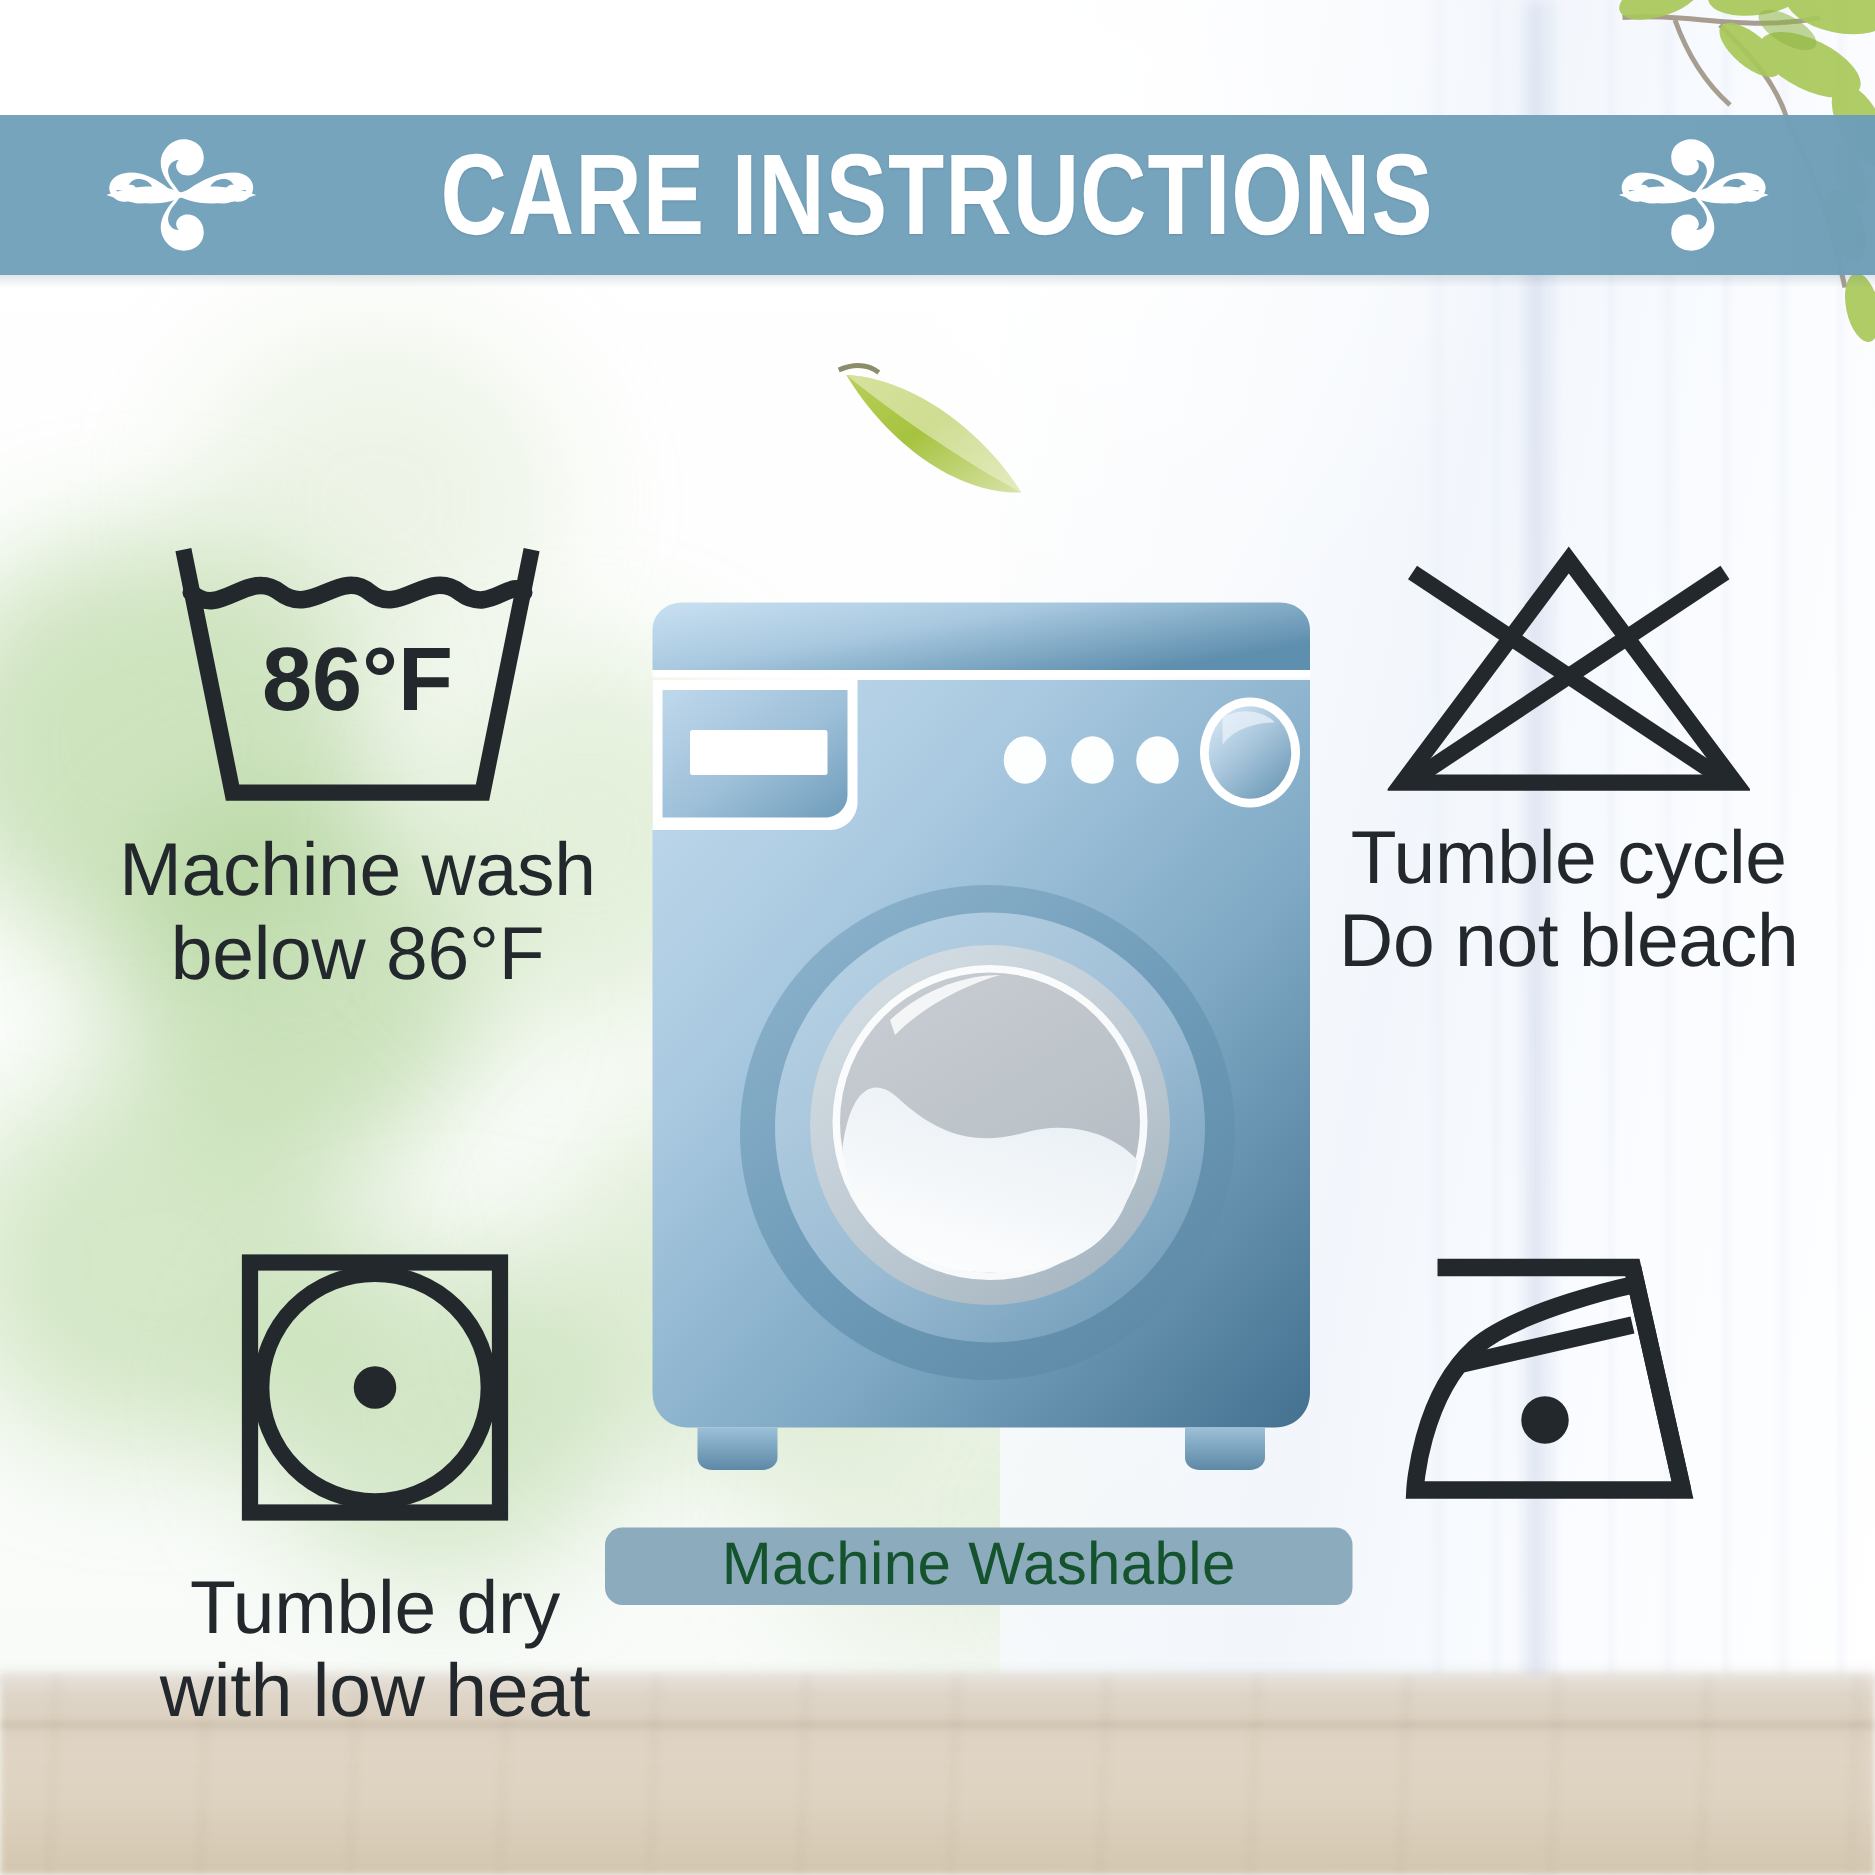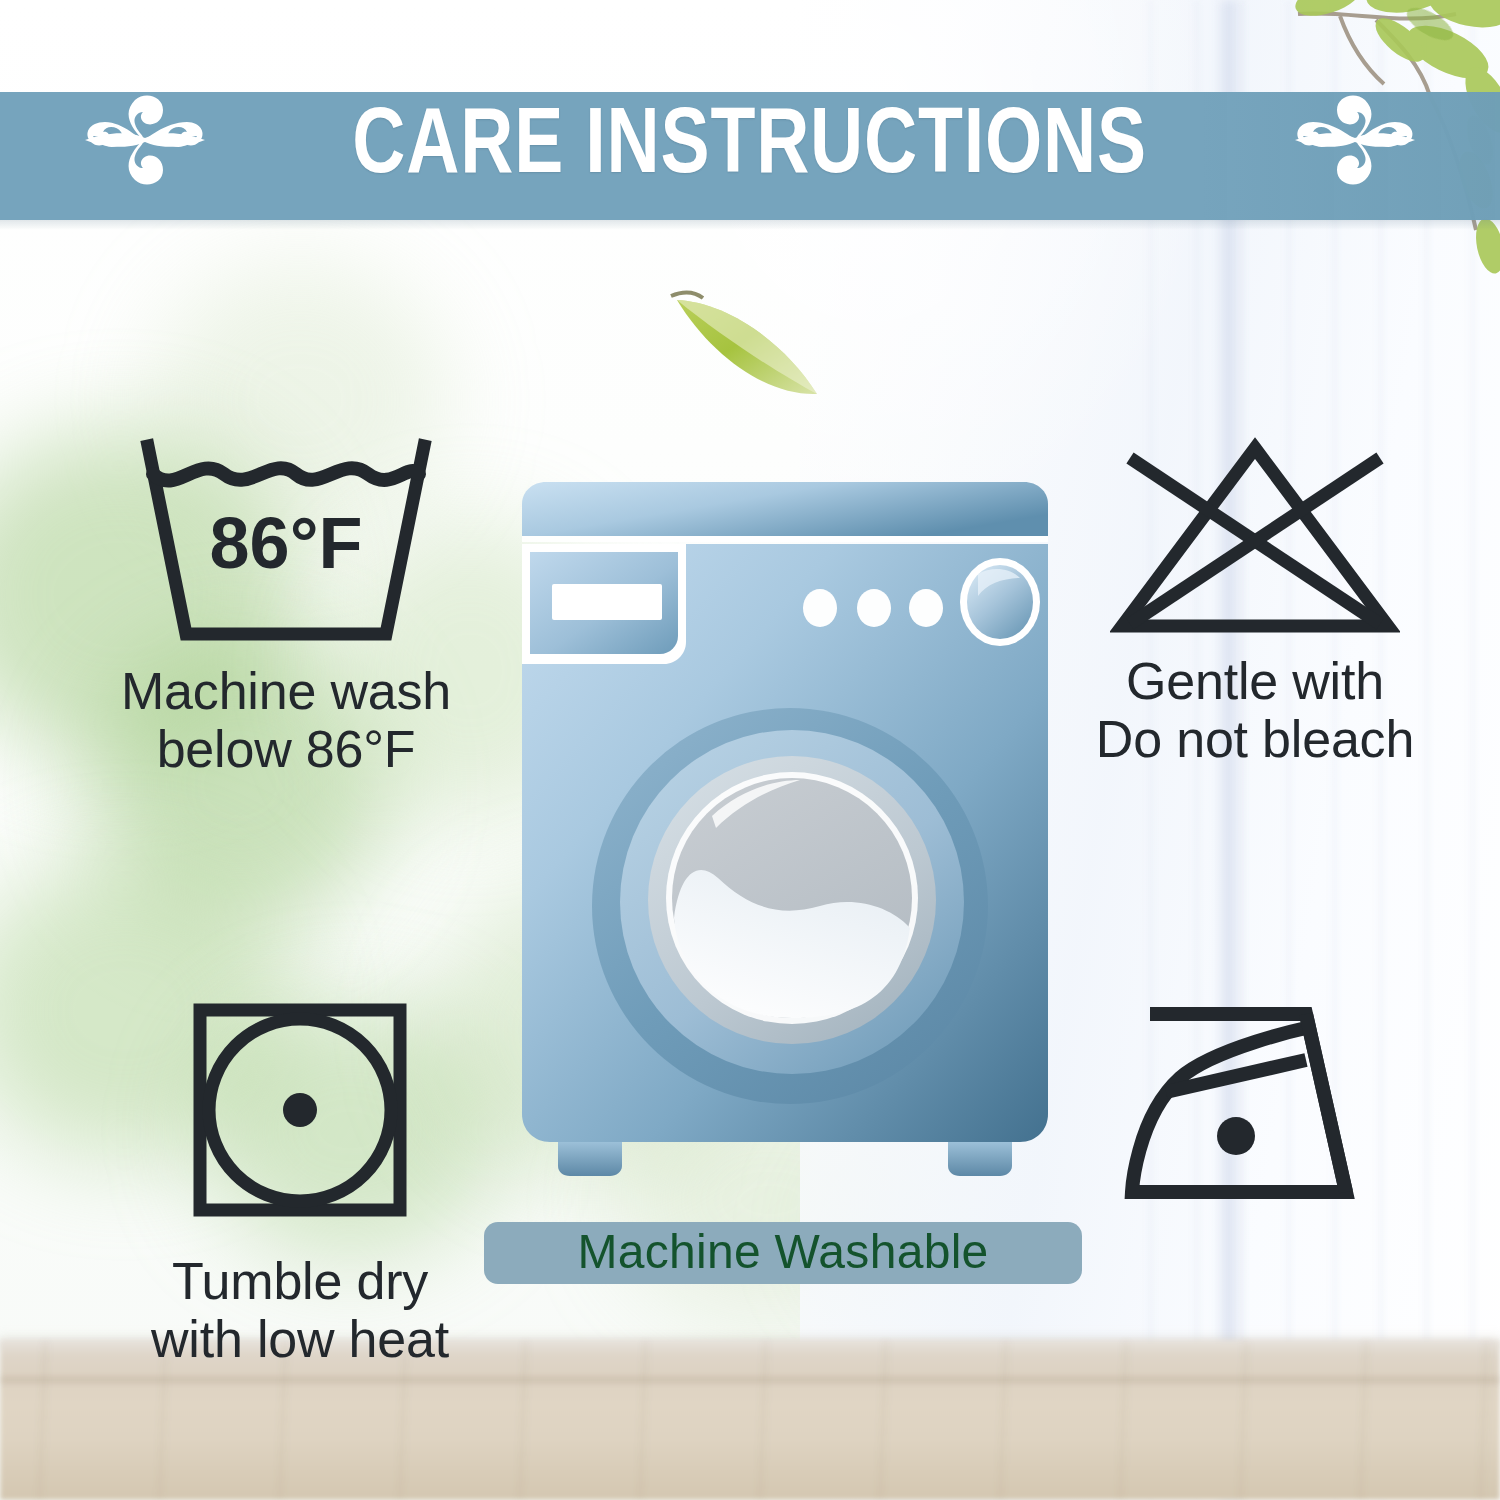--- a/index.html
+++ b/index.html
@@ -92,21 +92,21 @@
   }
   .table-line {
     position:absolute; left:0; right:0; bottom:118px; height:4px;
     background:rgba(150,132,108,.30); filter:blur(3px);
   }
 
   
   #banner {
     position:absolute; left:0; top:92px; width:1500px; height:128px;
     background:rgba(113,161,187,.88);
-    display:flex; align-items:flex-start; justify-content:center;
+    display:flex; align-items:center; justify-content:center;
     overflow:hidden;
   }
   #banner .shade {
     position:absolute; inset:0;
     background:linear-gradient(90deg,rgba(118,164,189,1) 0%,rgba(118,164,189,1) 80%,rgba(110,158,182,.82) 100%);
   }
   .banner-inner {
     position:relative; z-index:3;
     display:flex; align-items:center; justify-content:center; gap:46px;
     width:100%;
@@ -140,21 +140,21 @@
   .care-cell {
     position:absolute;
     display:flex; flex-direction:column; align-items:center;
     z-index:6;
   }
   .care-icon { display:block; }
   .care-label {
     margin-top:16px;
     text-align:center;
     color:#23282d;
-    font-size:52px;
+    font-size:60px;
     line-height:1.12;
     font-weight:normal;
     white-space:pre-line;
     letter-spacing:-.2px;
   }
 
   #cell-wash  { left:36px;   top:436px; width:500px; }
   #cell-dry   { left:50px;   top:1000px; width:500px;gap:16px; }
   #cell-bleach{ left:1020px; top:436px; width:470px; }
   #cell-iron  { left:1020px; top:1000px; width:470px; }
@@ -286,21 +286,21 @@
 </div>
 
 <div class="care-cell" id="cell-bleach">
   <svg class="care-icon" width="290" height="200" viewBox="0 0 290 200">
     <g stroke="#23282d" stroke-width="13" fill="none" stroke-linecap="butt">
       <path d="M145 12 L278 190 L12 190 Z"></path>
       <path d="M20 22 L270 188"></path>
       <path d="M270 22 L20 188"></path>
     </g>
   </svg>
-  <div class="care-label">Gentle with
+  <div class="care-label">Tumble cycle
 Do not bleach</div>
 </div>
 
 <div class="care-cell" id="cell-dry">
   <svg class="care-icon" width="220" height="220" viewBox="0 0 220 220">
     <rect x="10" y="10" width="200" height="200" fill="none" stroke="#23282d" stroke-width="13"></rect>
     <circle cx="110" cy="110" r="91" fill="none" stroke="#23282d" stroke-width="13"></circle>
     <circle cx="110" cy="110" r="17" fill="#23282d"></circle>
   </svg>
   <div class="care-label">Tumble dry

